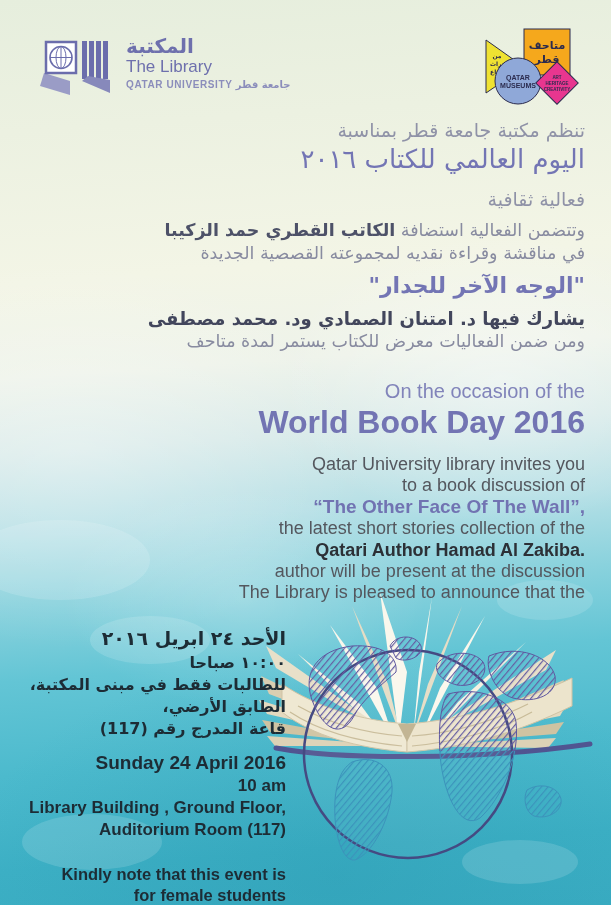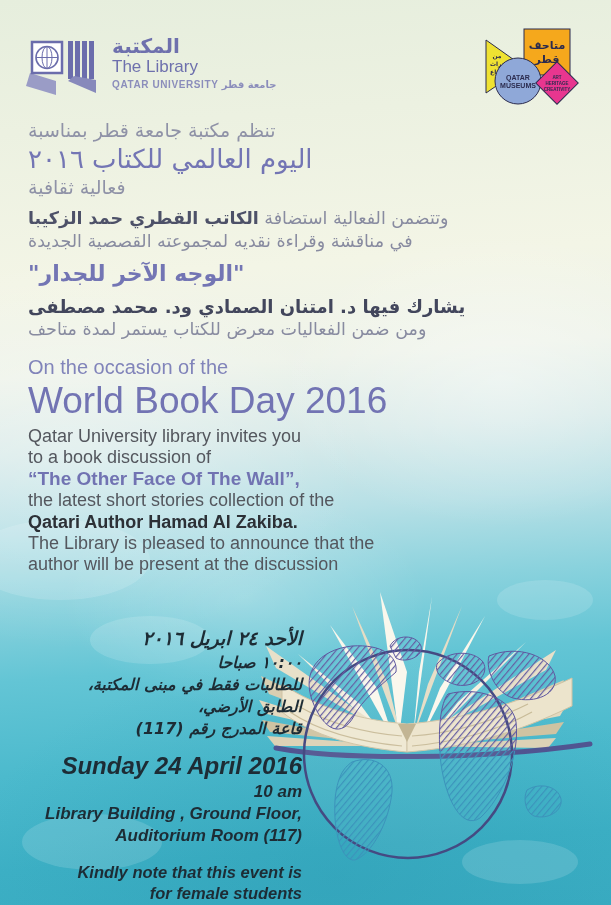--- a/index.html
+++ b/index.html
@@ -11,50 +11,50 @@
       radial-gradient(ellipse 420px 280px at 12% 50%, rgba(255,255,255,.30), transparent 70%),
       radial-gradient(ellipse 260px 160px at 40% 66%, rgba(255,255,255,.22), transparent 70%),
       radial-gradient(ellipse 500px 300px at 55% 97%, rgba(30,140,165,.25), transparent 75%),
       linear-gradient(176deg,
         #e6eedd 0%, #ecf1e1 14%, #f3f5e6 30%, #eef3ea 40%,
         #d8eae9 48%, #b7e0e6 56%, #8ad2dd 64%, #63c5d5 72%,
         #4cbacd 82%, #3db0c5 92%, #3aacc2 100%);
   }
   .abs{position:absolute;}
   
-  .lib-logo{left:24px;top:36px;display:flex;align-items:flex-start;justify-content:space-between;}
+  .lib-logo{left:38px;top:36px;display:flex;align-items:flex-start;justify-content:space-between;}
   .lib-text{margin-left:10px;color:#6e70ad;}
   .lib-ar{font-family:"DejaVu Sans",sans-serif;font-size:20px;font-weight:600;line-height:1.05;}
   .lib-en{font-size:17px;font-weight:normal;line-height:1.15;}
   .lib-sub{font-size:10px;font-weight:bold;letter-spacing:.6px;color:#8b8dbb;margin-top:2px;}
   .lib-sub .ar{font-family:"DejaVu Sans",sans-serif;letter-spacing:0;font-weight:600;}
   
-  .main-right{right:18px;top:118px;width:565px;text-align:left;}
+  .main-right{right:26px;top:118px;width:565px;text-align:right;}
   .ar{font-family:"DejaVu Sans",sans-serif;direction:rtl;}
   .ar-intro{font-size:19px;color:#8f92a7;line-height:1.3;}
   .ar-title{font-size:26px;font-weight:normal;color:#7375b4;line-height:1.25;}
-  .ar-sub{font-size:19px;color:#8f92a7;line-height:1.3;margin-bottom:7px;}
+  .ar-sub{font-size:19px;color:#8f92a7;line-height:1.3;margin-bottom:7px;margin-top:12px;}
   .ar-body{font-size:17.5px;color:#888ba0;line-height:1.32;}
   .ar-body b{color:#4d5168;}
   .ar-book{font-size:22px;font-weight:bold;color:#7375b4;margin:8px 0 9px;}
   .ar-part{font-size:18px;font-weight:bold;color:#42465c;line-height:1.3;}
   .ar-events{font-size:17.5px;color:#888ba0;line-height:1.3;}
-  .en-occasion{margin-top:15px;font-size:20px;color:#8184ba;line-height:1.15;}
-  .en-title{font-size:37px;font-weight:normal;color:#7274b3;line-height:1.2;margin-bottom:2px;}
+  .en-occasion{margin-top:27px;font-size:20px;color:#8184ba;line-height:1.15;}
+  .en-title{font-size:32px;font-weight:bold;color:#7274b3;line-height:1.2;margin-bottom:12px;}
   .en-line{font-size:18px;color:#54575e;line-height:1.18;}
   .en-book{font-size:19px;font-weight:bold;color:#7173b2;line-height:1.18;}
   .en-author{font-size:18px;font-weight:bold;color:#2c3036;line-height:1.18;}
   .en-part{margin-top:13px;font-size:18px;color:#3c4046;line-height:1.25;}
   
-  .details{left:16px;top:626px;width:286px;text-align:right;color:#1d2c35;font-style:italic;}
+  .details{left:0;top:626px;width:286px;text-align:right;color:#1d2c35;}
   .d-ar-date{font-family:"DejaVu Sans",sans-serif;direction:rtl;font-size:19px;font-weight:bold;line-height:1.35;}
   .d-ar{font-family:"DejaVu Sans",sans-serif;direction:rtl;font-size:16px;font-weight:600;line-height:1.38;}
-  .d-en-date{margin-top:12px;font-size:24px;font-weight:bold;line-height:1.2;}
+  .d-en-date{margin-top:12px;font-size:19px;font-weight:bold;line-height:1.2;}
   .d-en{font-size:17px;font-weight:600;line-height:1.3;}
-  .d-note{margin-top:15px;font-size:16.5px;font-weight:600;line-height:1.25;}
+  .d-note{margin-top:23px;font-size:16.5px;font-weight:600;line-height:1.25;}
   svg text{font-family:"Liberation Sans","DejaVu Sans",sans-serif;}
   svg text.ar-t{font-family:"DejaVu Sans",sans-serif;}
 </style>
 </head>
 <body>
 
 <div class="poster">
 
   <svg class="abs" style="left:0;top:0" width="611" height="905" viewBox="0 0 611 905">
     <defs>
@@ -183,22 +183,22 @@
     <div class="ar ar-part">يشارك فيها د. امتنان الصمادي ود. محمد مصطفى</div>
     <div class="ar ar-events">ومن ضمن الفعاليات معرض للكتاب يستمر لمدة متاحف</div>
 
     <div class="en-occasion">On the occasion of the</div>
     <div class="en-title">World Book Day 2016</div>
     <div class="en-line">Qatar University library invites you</div>
     <div class="en-line">to a book discussion of</div>
     <div class="en-book">“The Other Face Of The Wall”,</div>
     <div class="en-line">the latest short stories collection of the</div>
     <div class="en-author">Qatari Author Hamad Al Zakiba.</div>
+    <div class="en-line">author will be present at the discussion</div>
     <div class="en-line">The Library is pleased to announce that the</div>
-    <div class="en-line">author will be present at the discussion</div>
   </div>
 
   <div class="abs details">
     <div class="d-ar-date">الأحد ٢٤ ابريل ٢٠١٦</div>
     <div class="d-ar">١٠:٠٠ صباحا</div>
     <div class="d-ar">للطالبات فقط في مبنى المكتبة،</div>
     <div class="d-ar">الطابق الأرضي،</div>
     <div class="d-ar">قاعة المدرج رقم (117)</div>
 
     <div class="d-en-date">Sunday 24 April 2016</div>

